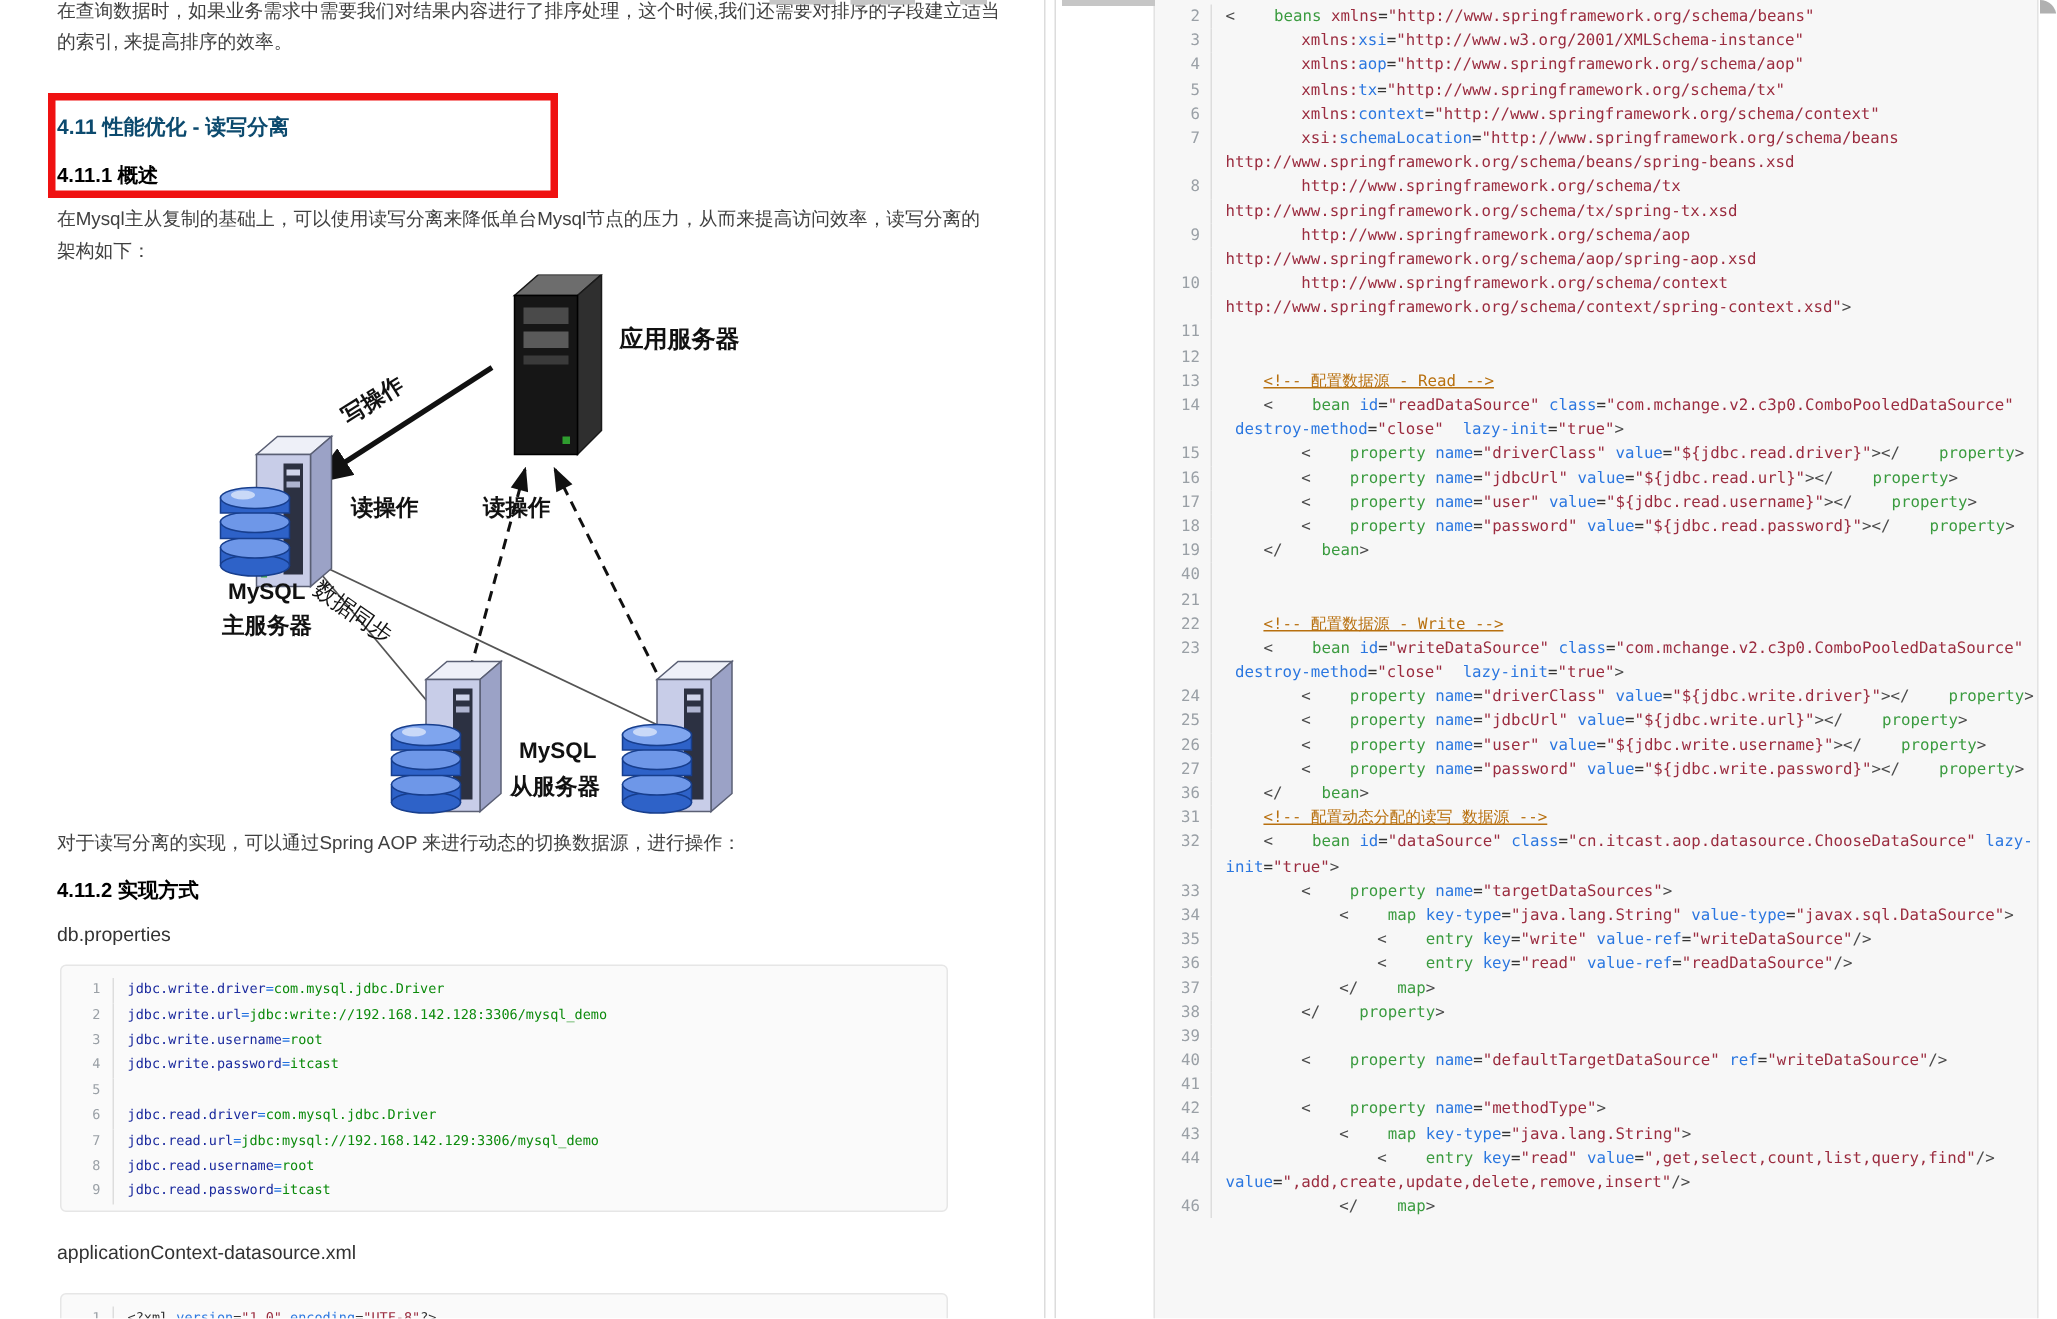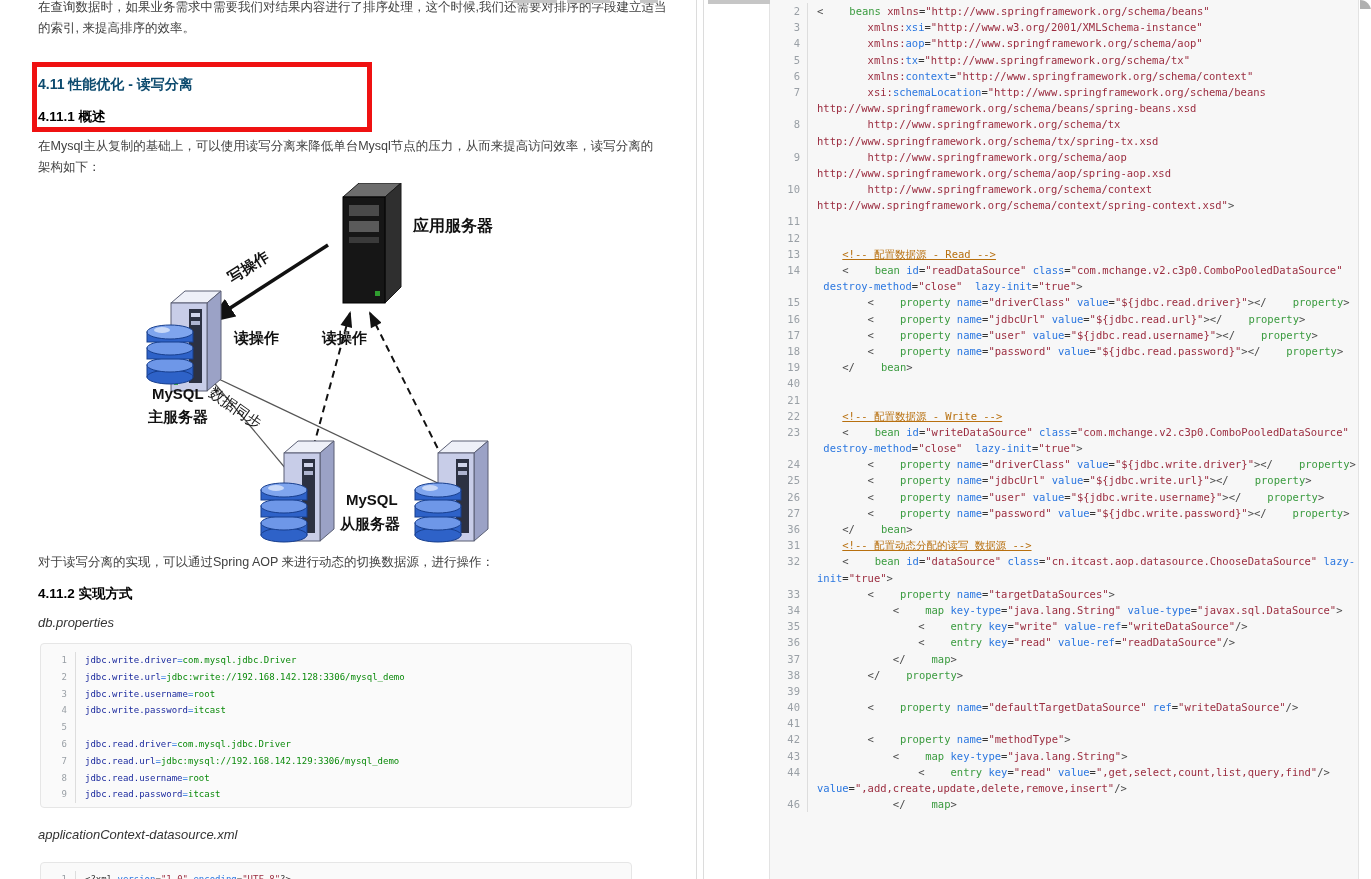--- a/index.html
+++ b/index.html
@@ -5,21 +5,21 @@
   html,body{margin:0;padding:0;background:#fff;}
   .page{position:relative;width:1371px;height:879px;overflow:hidden;background:#ffffff;
         font-family:"Liberation Sans",sans-serif;color:#3d3d3d;border-radius:11px;}
   
   .left-pane{position:absolute;left:0;top:0;width:696px;height:879px;background:#fff;border-right:1px solid #dcdcdc;}
   .right-pane{position:absolute;left:703px;top:0;width:668px;height:879px;background:#fff;border-left:1px solid #dcdcdc;}
   
   .para{position:absolute;font-size:12.5px;line-height:21px;color:#404040;white-space:nowrap;}
   .h2{position:absolute;font-size:14px;font-weight:bold;color:#0c4a6e;white-space:nowrap;}
   .h3{position:absolute;font-size:13.5px;font-weight:bold;color:#000000;white-space:nowrap;}
-  .file-label{position:absolute;font-size:13px;color:#333;white-space:nowrap;font-style:italic;}
+  .file-label{position:absolute;font-size:13px;color:#333;white-space:nowrap;}
   .red-box{position:absolute;left:32px;top:62px;width:330px;height:60px;border:5px solid #ef1111;pointer-events:none;}
   
   .cb{position:absolute;background:#fafafa;border:1px solid #e6e6e6;border-radius:4px;
       font-family:"DejaVu Sans Mono","Liberation Mono",monospace;overflow:hidden;}
   .cb .crow{display:flex;}
   .cb .lnum{text-align:right;border-right:1px solid #ddd;color:#9aa0a6;flex:none;}
   .cb .ltext{white-space:pre;flex:none;}
   .cb-left{width:590px;}
   .cb-left .crow{height:16.8px;line-height:16.8px;font-size:9px;}
   .cb-left .lnum{width:26px;padding-right:8px;}

